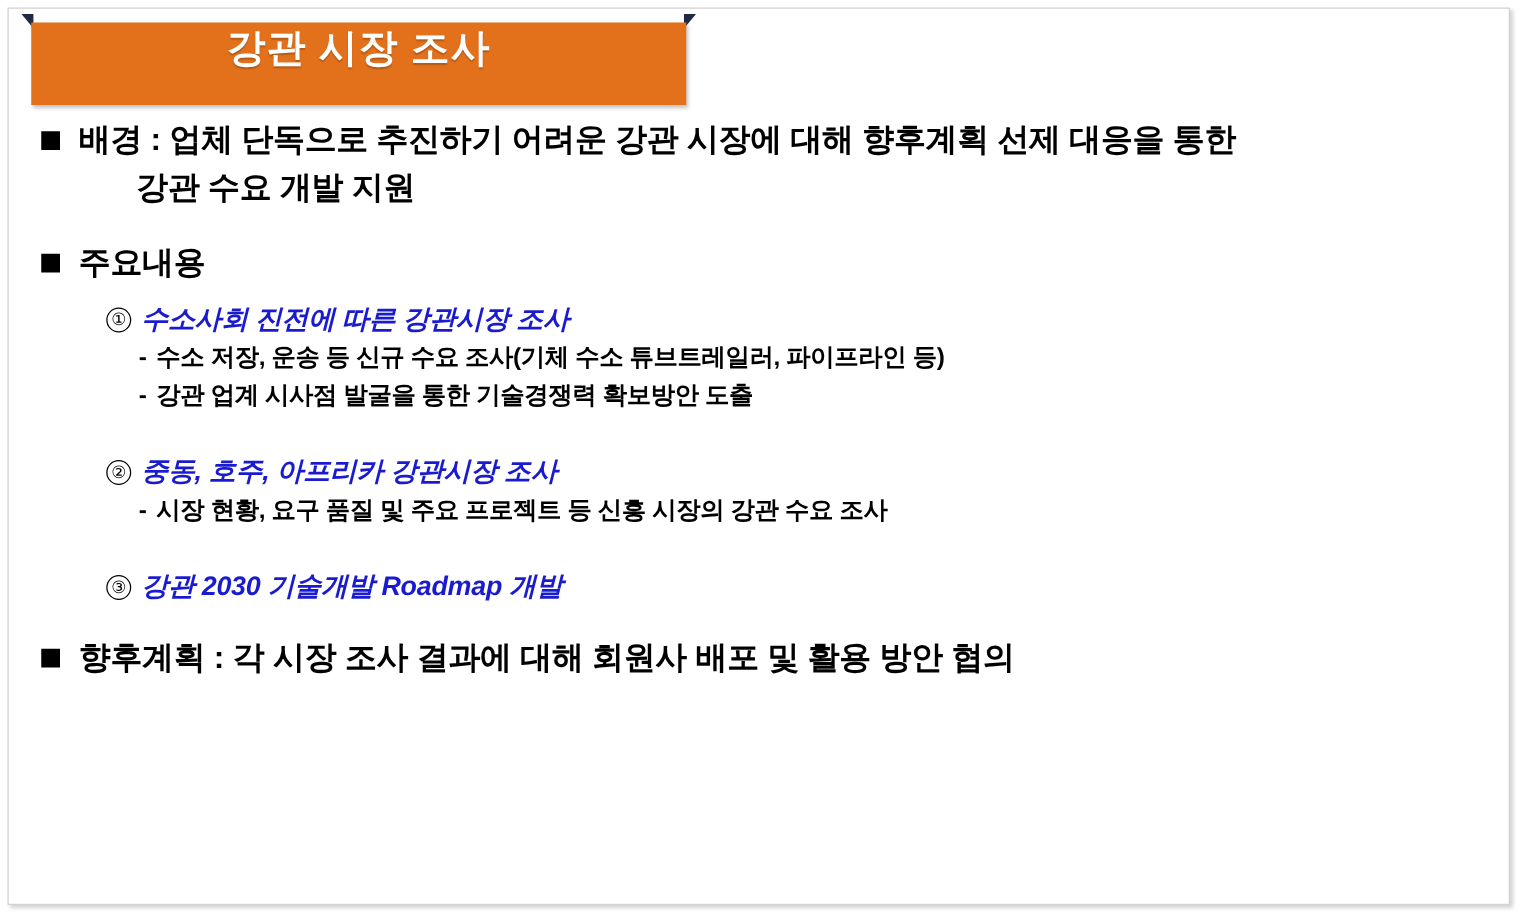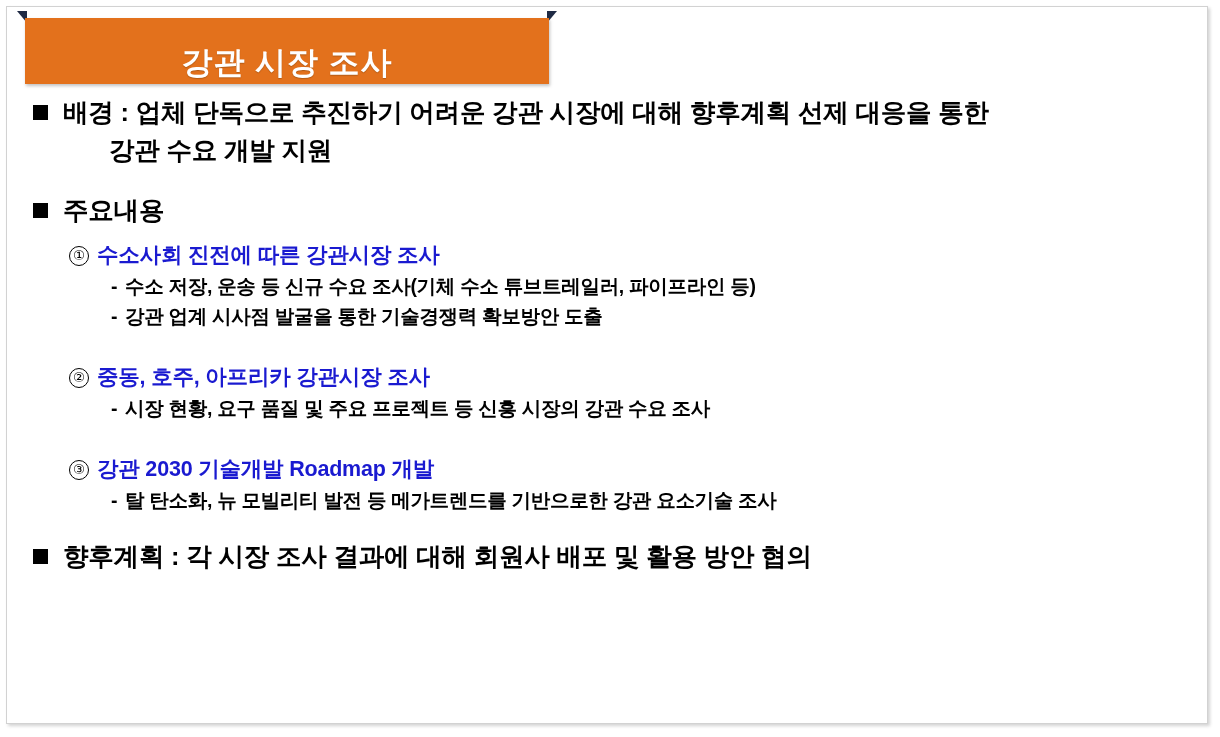--- a/index.html
+++ b/index.html
@@ -54,21 +54,21 @@
   }
   .ribbon {
     position: absolute;
     left: 8px;
     top: 7px;
     width: 524px;
     height: 66px;
     background: #e3711c;
     box-shadow: 1px 2px 3px rgba(110,110,110,0.42);
     display: flex;
-    align-items: flex-end;
+    align-items: flex-start;
     justify-content: center;
   }
   .ribbon-title {
     color: #ffffff;
     font-size: 31px;
     font-weight: bold;
     letter-spacing: 1px;
     text-shadow: 0 1px 1px rgba(90,50,10,0.35);
     white-space: nowrap;
   }
@@ -106,27 +106,28 @@
   .l1 .cont {
     display: block;
   }
   .l1 .cont-2 {
     display: block;
     padding-left: 46px;
   }
 
   
   .num {
-    margin-left: 62px;
+    margin-left: 78px;
     font-size: 21.5px;
     line-height: 32px;
     color: #1a1ad0;
     font-weight: bold;
     letter-spacing: -0.2px;
     white-space: nowrap;
+    font-style: italic;
   }
   .num .circ {
     display: inline-block;
     width: 20px;
     height: 20px;
     line-height: 18px;
     border: 1.6px solid #000000;
     border-radius: 50%;
     color: #000000;
     font-size: 13.5px;
@@ -204,23 +205,20 @@
     </div>
     <div class="dash">
       <span class="dsh">-</span><span>시장 현황, 요구 품질 및 주요 프로젝트 등 신흥 시장의 강관 수요 조사</span>
     </div>
 
     <div class="gap-lg"></div>
 
     <div class="num">
       <span class="circ">③</span><span>강관 2030 기술개발 Roadmap 개발</span>
     </div>
-    <div class="dash">
-      <span class="dsh">-</span><span>탈 탄소화, 뉴 모빌리티 발전 등 메가트렌드를 기반으로한 강관 요소기술 조사</span>
-    </div>
 
     <div class="gap-md"></div>
 
     <div class="blk l1">
       <span class="sq"></span>
       <span class="cont">향후계획 : 각 시장 조사 결과에 대해 회원사 배포 및 활용 방안 협의</span>
     </div>
 
   </div>
 </div>

